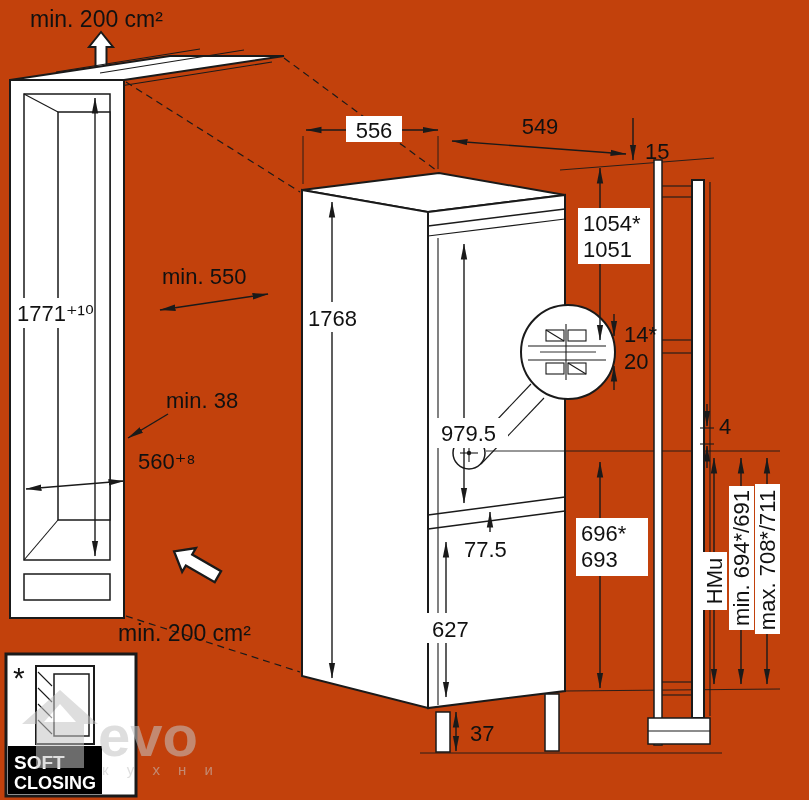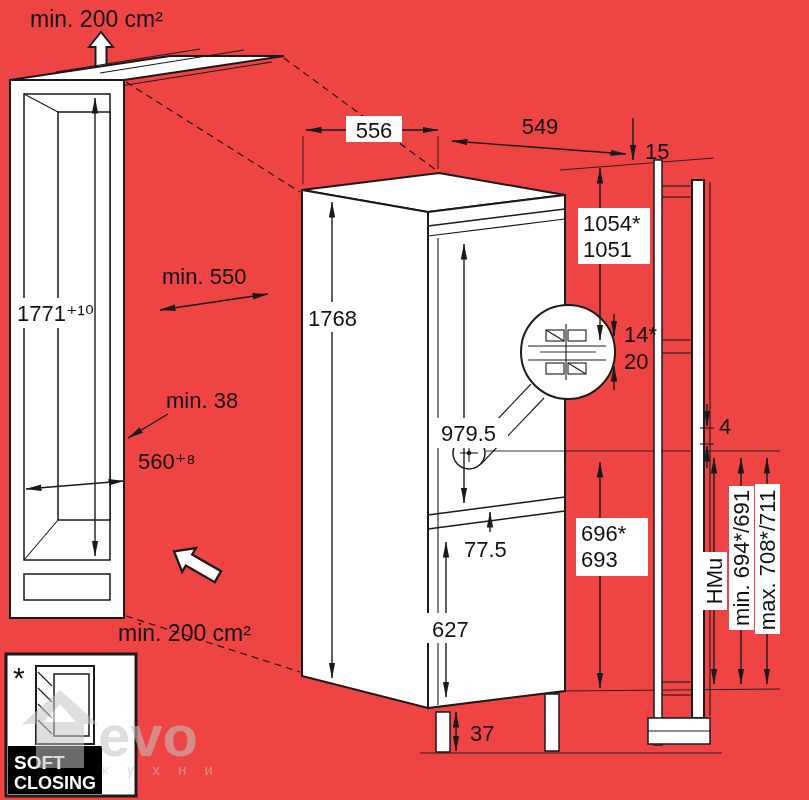--- a/index.html
+++ b/index.html
@@ -1,16 +1,16 @@
 <!DOCTYPE html>
 <html><head>
 <meta charset="utf-8">
 <style>
   html,body{margin:0;padding:0;background:#fff}
-  .stage{position:relative;width:809px;height:800px;background:#ef4444;overflow:hidden}
+  .stage{position:relative;width:809px;height:800px;background:#c2410c;overflow:hidden}
   svg{display:block}
   .s2{stroke:#1a1a1a;stroke-width:2;fill:none}
   .s15{stroke:#1a1a1a;stroke-width:1.5;fill:none}
   .s1{stroke:#1a1a1a;stroke-width:1.1;fill:none}
   .s3{stroke:#1a1a1a;stroke-width:3;fill:none}
   .thin{stroke:#1a1a1a;stroke-width:0.9;fill:none}
   .dim{stroke:#1a1a1a;stroke-width:1.4;fill:none}
   .dash{stroke:#1a1a1a;stroke-width:1.2;fill:none;stroke-dasharray:7 5}
   .wf{fill:#fff}
   .bgw{fill:#fff;stroke:none}

